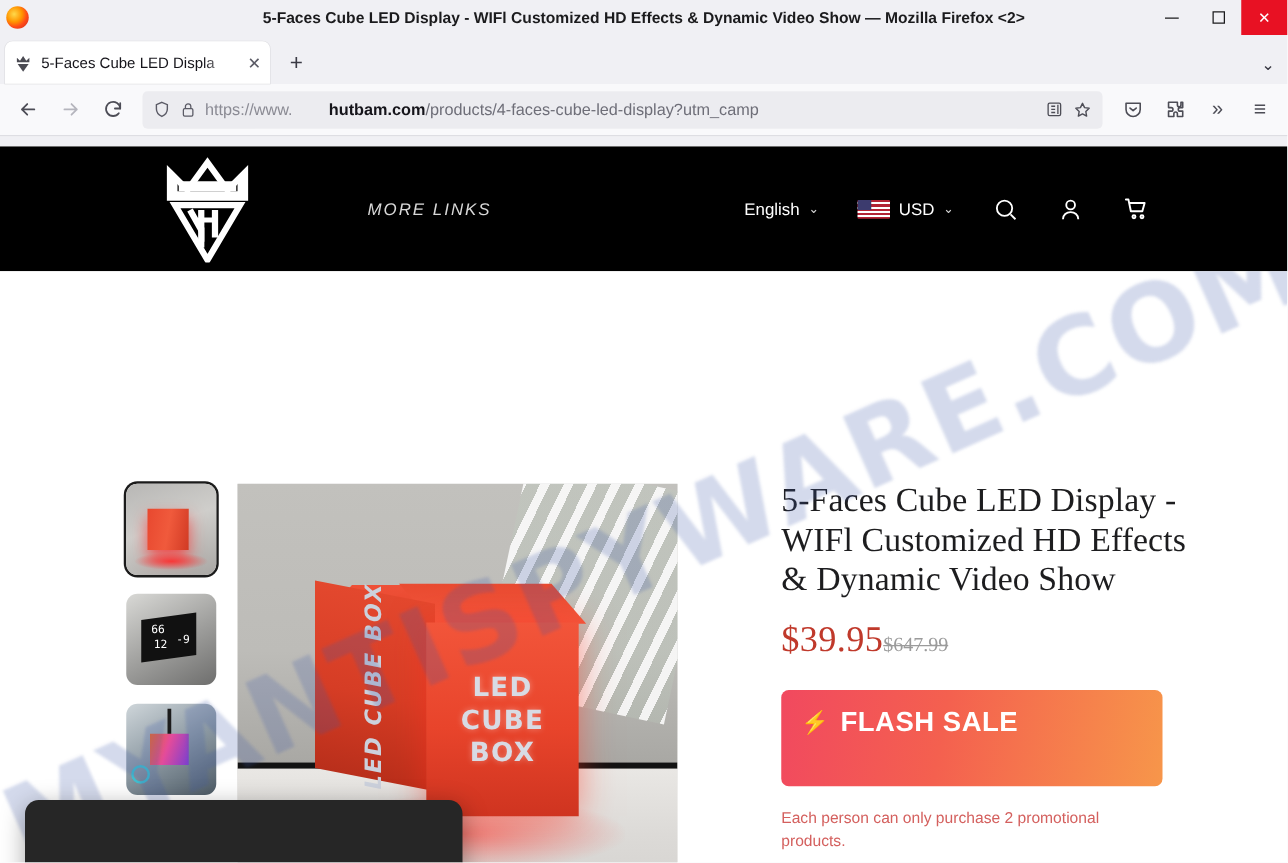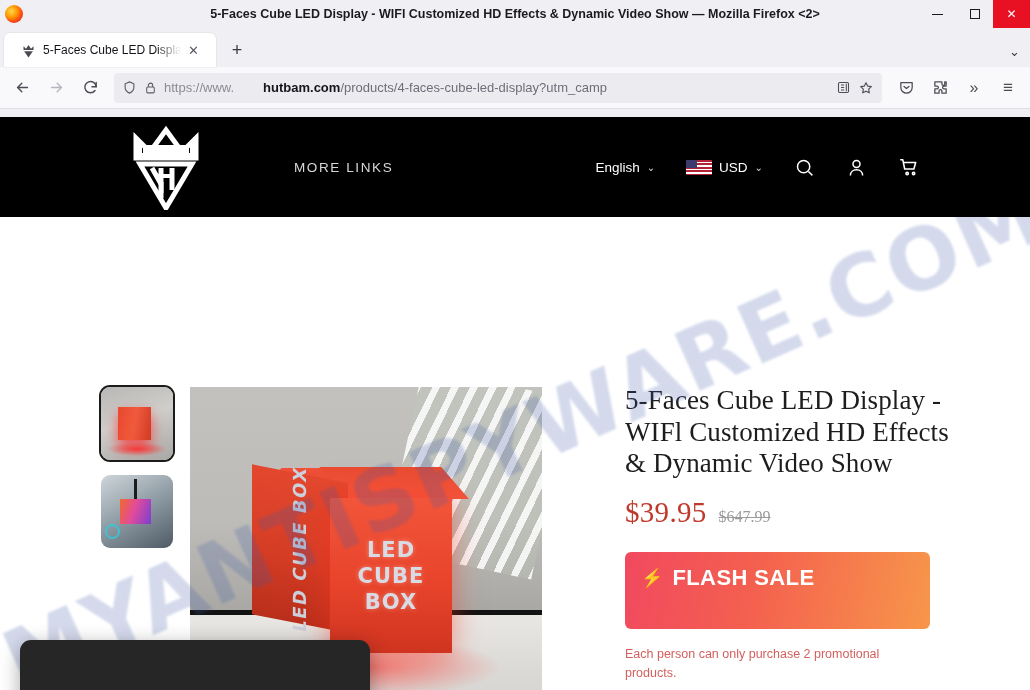--- a/index.html
+++ b/index.html
@@ -39,21 +39,21 @@
   .win-btn .glyph-max { width: 10px; height: 10px; border: 1px solid #1b1b1d; display: block; }
 
   
   .tabbar {
     height: 39px; background: #f0f0f4; display: flex; align-items: flex-end;
     padding: 0 4px; position: relative;
   }
   .tab {
     height: 34px; width: 212px; background: #ffffff;
     border-radius: 6px 6px 0 0; display: flex; align-items: center;
-    padding: 0 17px; gap: 7px; position: relative;
+    padding: 0 7px; gap: 7px; position: relative;
     box-shadow: 0 0 0 0.5px rgba(0,0,0,0.08);
   }
   .tab-favicon { width: 15px; height: 15px; flex: 0 0 auto; }
   .tab-title {
     font-size: 12px; color: #15141a; white-space: nowrap; overflow: hidden;
     flex: 1 1 auto;
     -webkit-mask-image: linear-gradient(to right, #000 82%, transparent 100%);
     mask-image: linear-gradient(to right, #000 82%, transparent 100%);
   }
   .tab-close { font-size: 13px; color: #5b5b66; flex: 0 0 auto; line-height: 1; }
@@ -94,21 +94,21 @@
     height: 38px; background: #4ba3bd; display: flex; align-items: center; justify-content: center;
   }
   .announce-text { font-size: 12.5px; color: #ffffff; letter-spacing: .1px; }
 
   .site-header {
     height: 100px; background: #000000; display: flex; align-items: center;
     padding: 0 22px; position: relative;
   }
   .logo-wrap { width: 96px; display: flex; justify-content: center; margin-left: 96px; }
   .more-links {
-    margin-left: 80px; font-size: 13.5px; color: #d8d8d8; letter-spacing: 1.6px;
+    margin-left: 80px; font-size: 13.5px; color: #d8d8d8; letter-spacing: 1.6px; font-style: italic;
   }
   .header-right {
     margin-left: auto; display: flex; align-items: center; gap: 31px; padding-right: 88px;
   }
   .sel { display: flex; align-items: center; gap: 7px; color: #ffffff; font-size: 13.5px; }
   .chev { font-size: 10px; opacity: .85; }
   .flag {
     width: 26px; height: 15px; border-radius: 1px; position: relative; overflow: hidden;
     background: repeating-linear-gradient(to bottom, #b22234 0 1.9px, #ffffff 1.9px 3.5px);
   }
@@ -152,21 +152,21 @@
   }
   .mi-wall { position:absolute; left:0; top:0; width:100%; height:62%;
     background: linear-gradient(180deg,#c2c1bd 0%, #bdbcb8 60%, #a9a8a4 100%); }
   .mi-baseline { position:absolute; left:0; top:62%; width:100%; height:5px; background:#131313; }
   .mi-floor { position:absolute; left:0; top: calc(62% + 5px); bottom:0; width:100%;
     background: linear-gradient(180deg,#e9e7e4 0%, #dcdad7 40%, #cfcdca 100%); }
   .mi-light { position:absolute; right:-10px; top:-6px; width:150px; height:185px; transform: rotate(12deg);
     background: repeating-linear-gradient(104deg, rgba(255,255,255,.92) 0 7px, rgba(190,205,190,.30) 7px 17px); opacity:.92; }
   .mi-cube-wrap { position:absolute; left: 60px; top: 94px; width: 225px; height: 175px; }
   .mi-face-front {
-    position:absolute; left: 80px; top: 17px; width: 122px; height: 155px;
+    position:absolute; left: 91px; top: 17px; width: 122px; height: 155px;
     background: linear-gradient(180deg,#f2553a 0%, #e8442b 55%, #cf3420 100%);
     display:flex; flex-direction:column; align-items:center; justify-content:center; gap:2px;
     box-shadow: 0 0 26px rgba(255,50,30,.5);
   }
   .mi-face-front span { color:#d8dbe4; font-weight:700; font-size:21px; letter-spacing:1px;
     font-family:"DejaVu Sans", sans-serif; text-shadow: 0 0 5px rgba(255,255,255,.35); }
   .mi-face-side {
     position:absolute; left: 2px; top: 2px; width: 96px; height: 150px;
     background: linear-gradient(180deg,#e3482e 0%, #d63d25 55%, #b92f1b 100%);
     transform: skewY(11deg); transform-origin: right top;
@@ -186,21 +186,21 @@
   }
   .mi-glow { position:absolute; left: 40px; top: 250px; width: 270px; height: 60px;
     background: radial-gradient(ellipse at center, rgba(255,45,35,.55), rgba(255,45,35,0) 72%); }
 
   
   .info { position: absolute; left: 625px; top: 168px; width: 330px; }
   .p-title {
     font-family: "Liberation Serif", serif; font-size: 27px; line-height: 1.17;
     color: #1d1d1f; font-weight: 400; letter-spacing: .1px;
   }
-  .p-prices { margin-top: 16px; display: flex; align-items: baseline; gap: 12px; }
+  .p-prices { margin-top: 16px; display: flex; align-items: baseline; }
   .p-price { font-family: "Liberation Serif", serif; font-size: 29px; color: #c0392b; letter-spacing: .3px; }
   .p-compare { font-family: "Liberation Serif", serif; font-size: 16px; color: #9b9b9b; text-decoration: line-through; }
 
   .flash {
     margin-top: 23px; width: 305px; height: 77px; border-radius: 6px;
     background: linear-gradient(100deg, #f1495f 0%, #f4604f 42%, #f7964a 100%);
     padding: 13px 16px 0 16px;
   }
   .flash-head { display: flex; align-items: center; gap: 9px; }
   .flash-bolt { color: #ffffff; font-size: 18px; line-height: 1; }
@@ -385,20 +385,26 @@
       </div>
     </div>
 
     <div class="page-body">
 
       <div class="gallery">
         <div class="thumb th1 active">
           <div class="cube"></div>
             <div class="glow"></div>
         </div>
+        <div class="thumb th2">
+          <div class="blk"></div>
+          <span class="d" style="left:20px;top:24px;">66</span>
+          <span class="d" style="left:22px;top:36px;">12</span>
+          <span class="d" style="left:40px;top:32px;">-9</span>
+        </div>
         <div class="thumb th3">
           <div class="pole"></div>
             <div class="cube"></div>
             <div class="ring"></div>
         </div>
       </div>
 
       <div class="main-img">
         <div class="mi-wall"></div>
         <div class="mi-light"></div>

